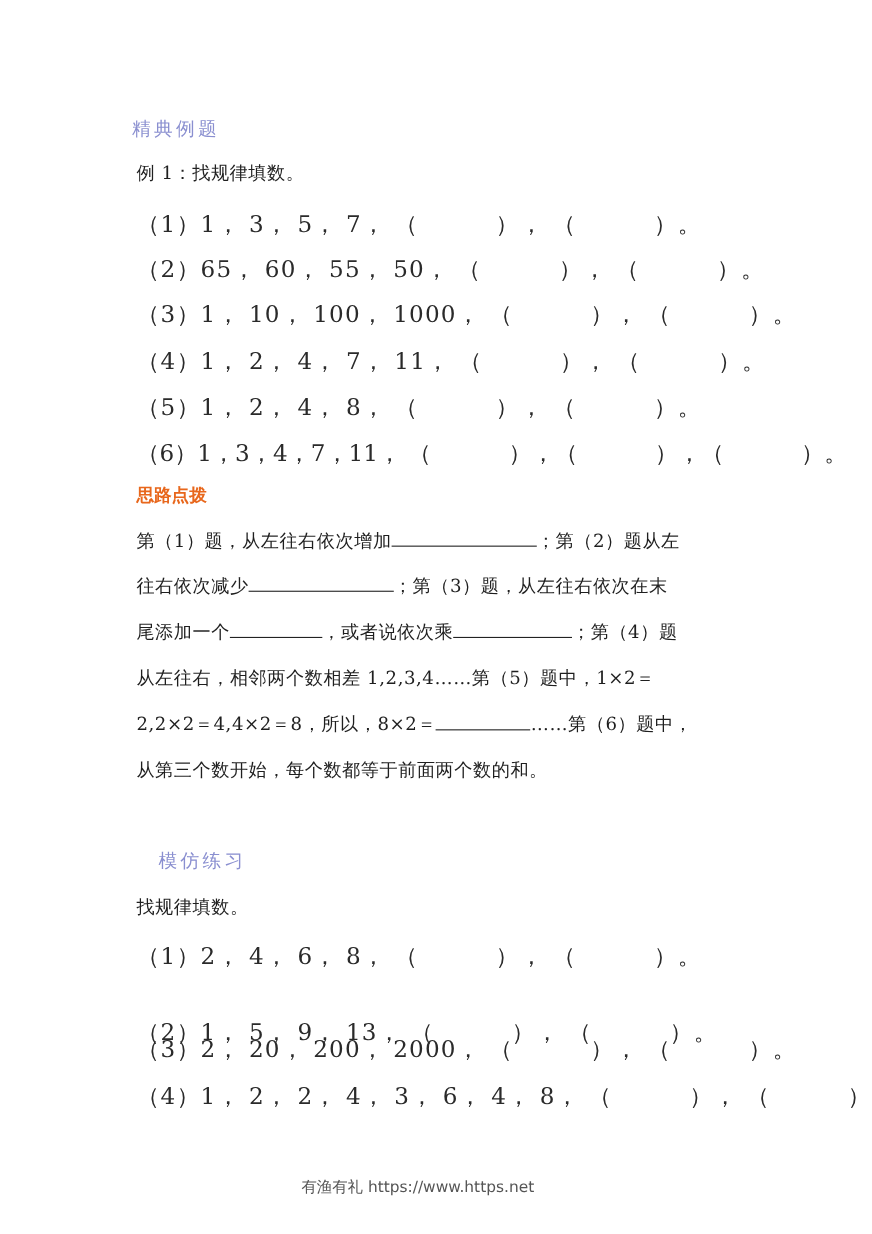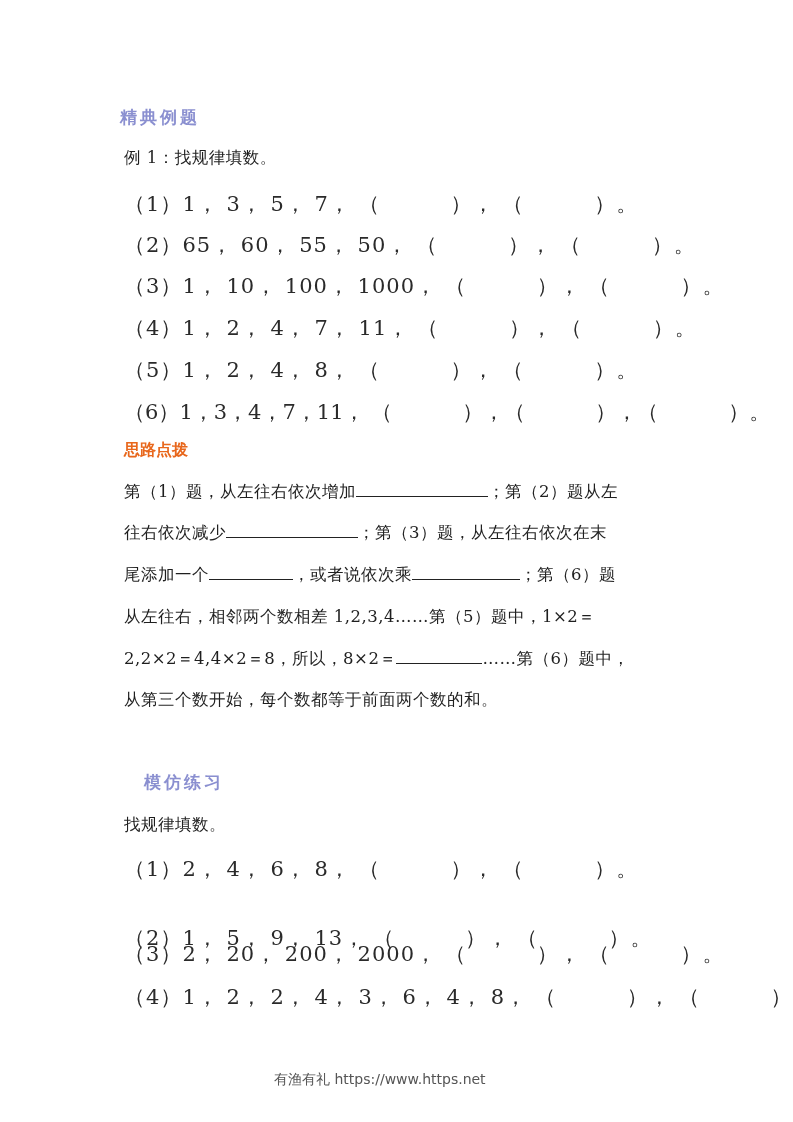--- a/index.html
+++ b/index.html
@@ -1,19 +1,19 @@
 <!DOCTYPE html>
 <html><head>
   <meta charset="utf-8">
   <style>
     html, body { margin: 0; padding: 0; background: #ffffff; }
     body { width: 793px; height: 1122px; position: relative; overflow: hidden;
            font-family: "DejaVu Serif", "Liberation Serif", serif; color: #222; }
     .abs { position: absolute; white-space: nowrap; }
-    .h-blue { font-family: "DejaVu Sans", "Liberation Sans", sans-serif; font-size: 17px; letter-spacing: 3px; color: #8a8fd0; font-weight: bold; }
+    .h-blue { font-family: "DejaVu Sans", "Liberation Sans", sans-serif; font-size: 17px; letter-spacing: 3px; color: #8a8fd0; }
     .h-orange { font-family: "DejaVu Sans", "Liberation Sans", sans-serif; font-size: 16px; font-weight: bold; color: #e8671c; }
     .line { font-size: 21px; letter-spacing: 1px; color: #2a2a2a; }
     .para { font-size: 16.5px; color: #1f1f1f; letter-spacing: 0.5px; }
     .paren-gap { display: inline-block; width: 70px; }
     .ul { display: inline-block; border-bottom: 1px solid #222; height: 14px; vertical-align: baseline; }
     .footer { font-family: "DejaVu Sans", "Liberation Sans", sans-serif; font-size: 14px; color: #555; }
   </style>
 </head>
 <body>
 
@@ -57,21 +57,21 @@
 
 <div class="abs h-orange" style="left:124px; top:440px;">思路点拨</div>
 
 <div class="abs para" style="left:124px; top:481px;">
   <span>第（1）题，从左往右依次增加</span><span class="ul" style="width:132px;"></span><span>；第（2）题从左</span>
 </div>
 <div class="abs para" style="left:124px; top:522px;">
   <span>往右依次减少</span><span class="ul" style="width:132px;"></span><span>；第（3）题，从左往右依次在末</span>
 </div>
 <div class="abs para" style="left:124px; top:564px;">
-  <span>尾添加一个</span><span class="ul" style="width:84px;"></span><span>，或者说依次乘</span><span class="ul" style="width:108px;"></span><span>；第（6）题</span>
+  <span>尾添加一个</span><span class="ul" style="width:84px;"></span><span>，或者说依次乘</span><span class="ul" style="width:108px;"></span><span>；第（4）题</span>
 </div>
 <div class="abs para" style="left:124px; top:606px;">从左往右，相邻两个数相差 1,2,3,4……第（5）题中，1×2＝</div>
 <div class="abs para" style="left:124px; top:648px;">
   <span>2,2×2＝4,4×2＝8，所以，8×2＝</span><span class="ul" style="width:86px;"></span><span>……第（6）题中，</span>
 </div>
 <div class="abs para" style="left:124px; top:689px;">从第三个数开始，每个数都等于前面两个数的和。</div>
 
 <div class="abs h-blue" style="left:120px; top:771px;margin-left:24px;">模仿练习</div>
 <div class="abs para" style="left:124px; top:814px;">找规律填数。</div>
 

